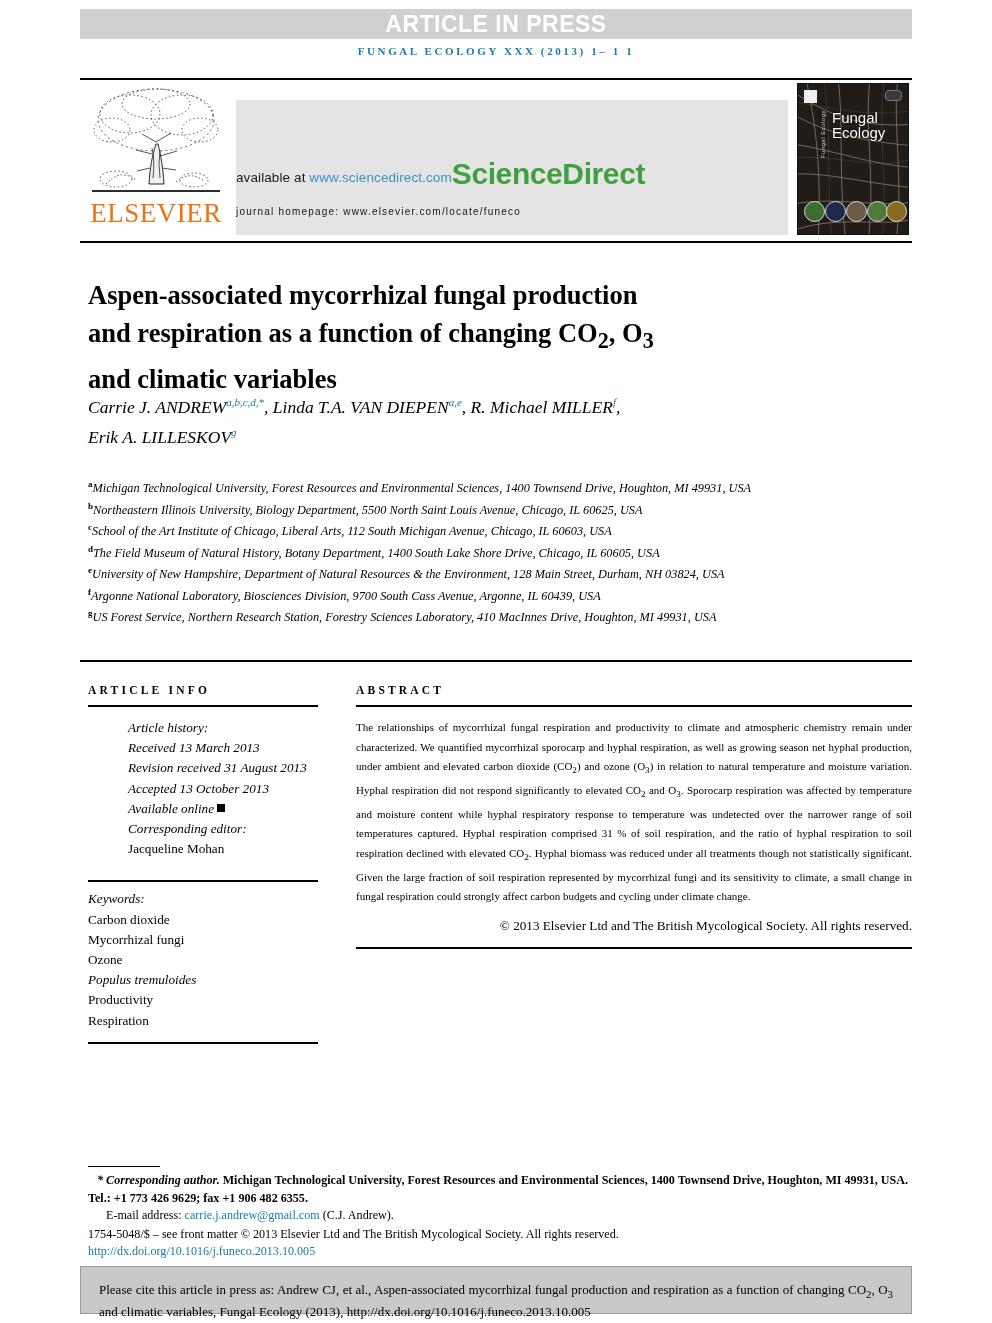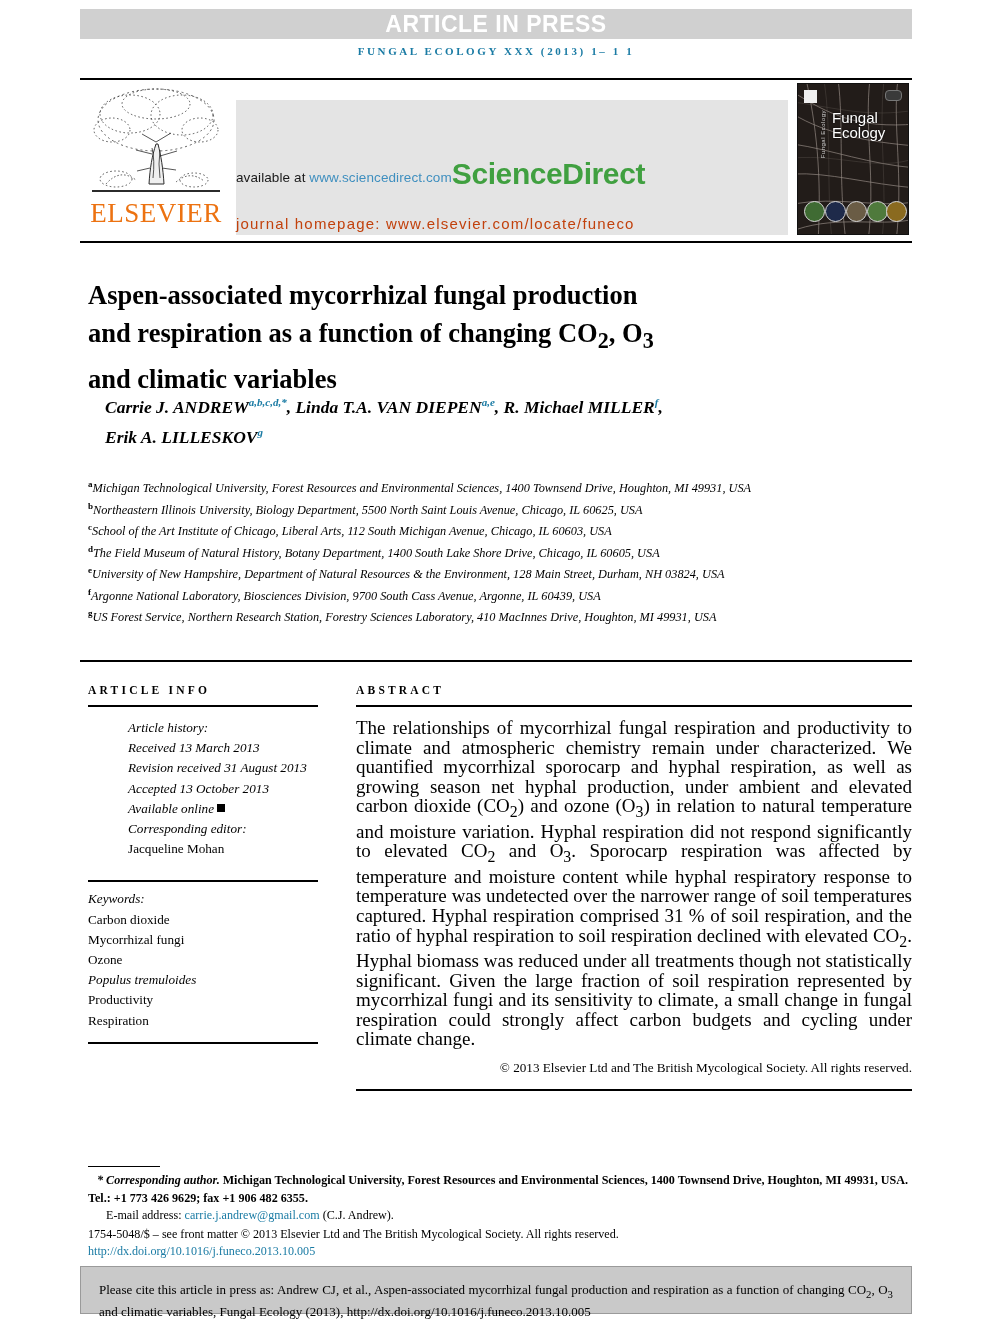--- a/index.html
+++ b/index.html
@@ -106,24 +106,24 @@
   .sd-logo {
     font-family: "Liberation Sans", sans-serif;
     font-size: 30px;
     font-weight: bold;
     color: #40a040;
     margin-top: 12px;
     letter-spacing: -0.4px;
   }
   .sd-homepage {
     font-family: "Liberation Sans", sans-serif;
-    font-size: 15px;
-    color: #c2410c;
-    position: absolute;
-    bottom: 3px;
+    font-size: 10px;
+    color: #0f172a;
+    position: absolute;
+    bottom: 18px;
     letter-spacing: 1.2px;
     white-space: nowrap;
   }
   .cover-block {
     width: 118px;
     flex: 0 0 118px;
     padding: 0 0 4px 0;
     display: flex;
     align-items: center;
     justify-content: center;
@@ -191,28 +191,27 @@
     font-family: "Liberation Serif", serif;
     font-weight: bold;
     font-size: 26.5px;
     line-height: 38px;
     color: #000;
   }
 
   
   .authors {
     position: absolute;
-    left: 105px;
+    left: 88px;
     top: 390px;
     width: 760px;
     font-family: "Liberation Serif", serif;
     font-style: italic;
     font-size: 17.5px;
     line-height: 25px;
-    font-weight: bold;
   }
   .authors sup { color: #1a7ba4; font-size: 11px; font-style: italic; }
 
   
   .affils {
     position: absolute;
     left: 88px;
     top: 476px;
     width: 775px;
     font-family: Liberation Serif, serif;
@@ -283,21 +282,21 @@
 
   
   .abs-col {
     position: absolute;
     left: 356px;
     top: 684px;
     width: 556px;
   }
   .abs-text {
     font-family: "Liberation Serif", serif;
-    font-size: 19px;
+    font-size: 11px;
     line-height: 19.6px;
     text-align: justify;
     margin: 0;
   }
   .abs-copy {
     font-family: "Liberation Serif", serif;
     font-size: 13.2px;
     text-align: right;
     margin-top: 11px;
   }

